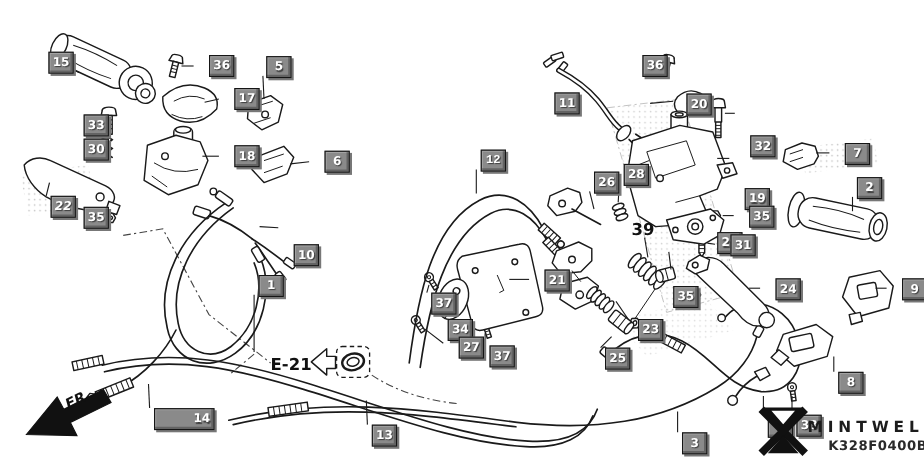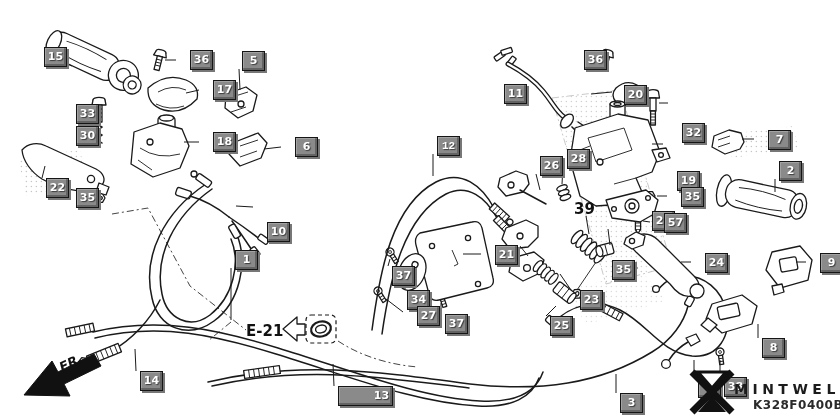--- a/index.html
+++ b/index.html
@@ -404,41 +404,41 @@
 
 <div id="callouts">
       <div class="callout" style="left: 30px; top: 47px;">15</div>
       <div class="callout" style="left: 176px; top: 50px;">36</div>
       <div class="callout" style="left: 228px; top: 51px;">5</div>
       <div class="callout" style="left: 199px; top: 80px;">17</div>
       <div class="callout" style="left: 62px; top: 104px;">33</div>
       <div class="callout" style="left: 62px; top: 126px;">30</div>
       <div class="callout" style="left: 199px; top: 132px;">18</div>
       <div class="callout" style="left: 281px; top: 137px;">6</div>
-      <div class="callout" style="left: 32px; top: 178px;">22</div>
+      <div class="callout" style="left: 32px; top: 178px; font-style: italic;">22</div>
       <div class="callout" style="left: 62px; top: 188px;">35</div>
       <div class="callout" style="left: 253px; top: 197px; margin-top: 25px;">10</div>
       <div class="callout" style="left: 221px; top: 250px;">1</div>
-      <div class="callout" style="left: 126px; top: 371px;">14</div>
-      <div class="callout" style="left: 324px; top: 386px; padding-left: 32px;">13</div>
+      <div class="callout" style="left: 126px; top: 371px; padding-left: 32px;">14</div>
+      <div class="callout" style="left: 324px; top: 386px;">13</div>
       <div class="callout" style="left: 423px; top: 136px; font-family: Liberation Mono, monospace;">12</div>
       <div class="callout" style="left: 378px; top: 266px;">37</div>
       <div class="callout" style="left: 393px; top: 290px;">34</div>
       <div class="callout" style="left: 403px; top: 306px;">27</div>
       <div class="callout" style="left: 431px; top: 314px;">37</div>
       <div class="callout" style="left: 481px; top: 245px;">21</div>
       <div class="callout" style="left: 490px; top: 84px;">11</div>
       <div class="callout" style="left: 570px; top: 50px;">36</div>
       <div class="callout" style="left: 570px; top: 85px; margin-left: 40px;">20</div>
       <div class="callout" style="left: 668px; top: 93px; margin-top: 30px;">32</div>
       <div class="callout" style="left: 663px; top: 135px; margin-top: 36px;">19</div>
       <div class="callout" style="left: 526px; top: 156px;">26</div>
       <div class="callout" style="left: 553px; top: 149px;">28</div>
       <div class="callout" style="left: 598px; top: 211px; margin-left: 40px;">29</div>
-      <div class="callout" style="left: 650px; top: 213px;">57</div>
+      <div class="callout" style="left: 650px; top: 213px;">31</div>
       <div class="callout" style="left: 667px; top: 187px;">35</div>
       <div class="callout" style="left: 598px; top: 260px;">35</div>
       <div class="callout" style="left: 566px; top: 290px;">23</div>
       <div class="callout" style="left: 536px; top: 316px;">25</div>
       <div class="callout" style="left: 691px; top: 253px;">24</div>
       <div class="callout" style="left: 806px; top: 253px;">9</div>
       <div class="callout" style="left: 765px; top: 161px;">2</div>
       <div class="callout" style="left: 754px; top: 130px;">7</div>
       <div class="callout" style="left: 748px; top: 338px;">8</div>
       <div class="callout" style="left: 684px; top: 378px;">2</div>

